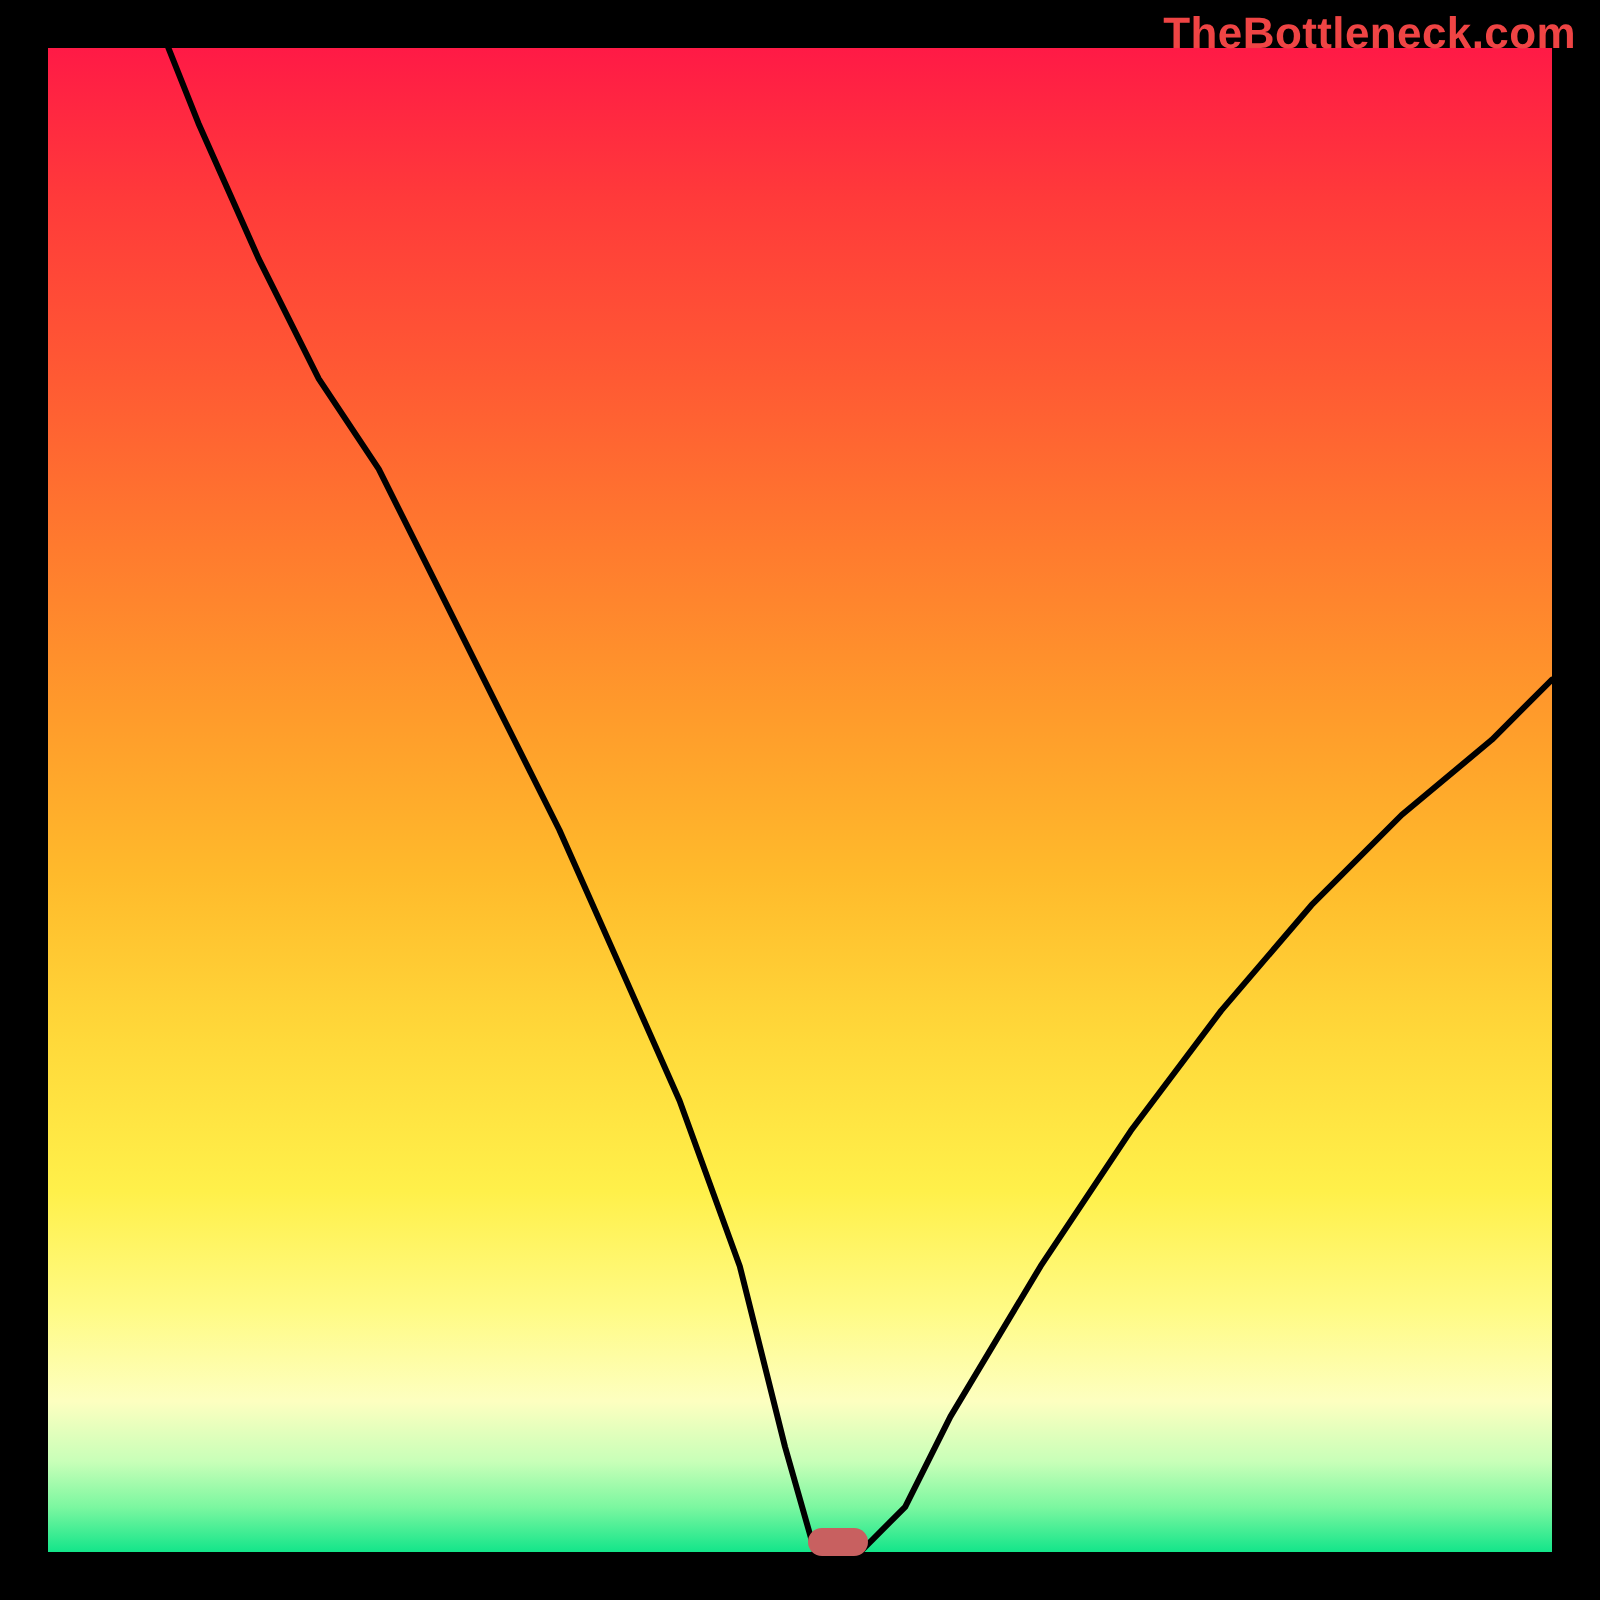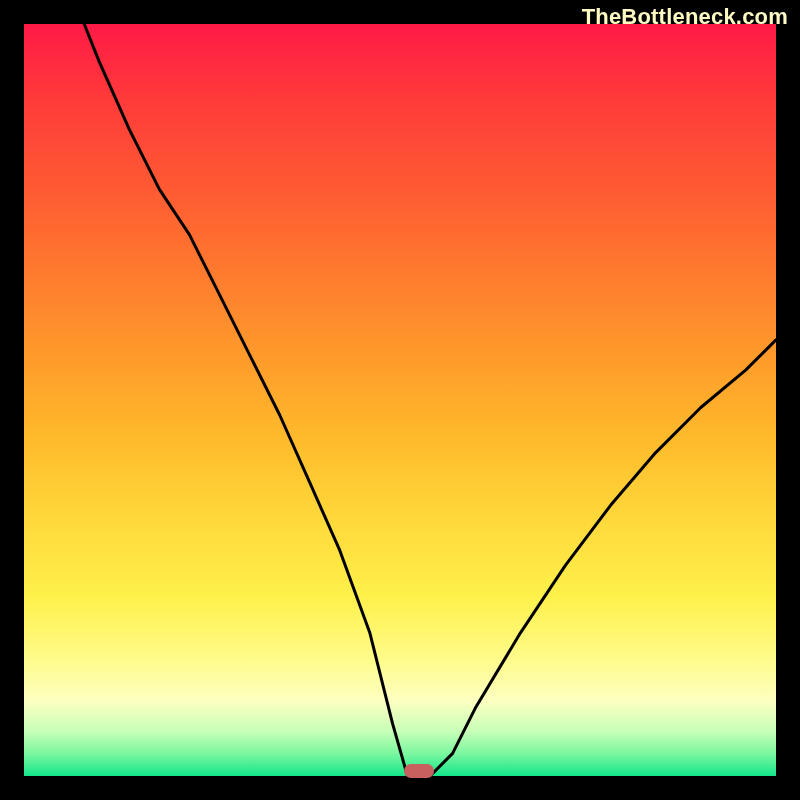--- a/index.html
+++ b/index.html
@@ -14,21 +14,21 @@
   .frame {
     position: relative;
     width: 800px;
     height: 800px;
     background: #000;
   }
   .watermark {
     position: absolute;
     top: 4px;
     right: 12px;
-    color: #fef9c3;
+    color: #ef4444;
     font-size: 22px;
     font-weight: 600;
     letter-spacing: 0.2px;
     z-index: 10;
   }
   .plot-area {
     position: absolute;
     left: 24px;
     top: 24px;
     width: 752px;

